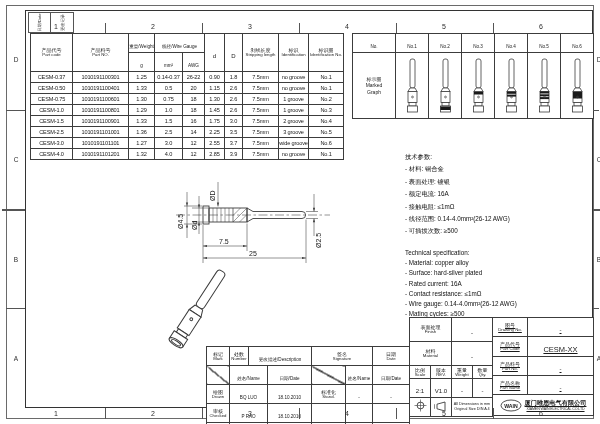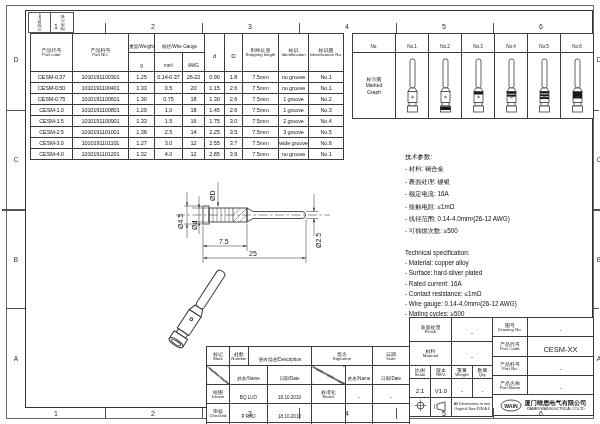--- a/index.html
+++ b/index.html
@@ -527,21 +527,21 @@
         </svg>
       </td>
       <td colspan="2">
         <span class="note" style="display:block;">All Dimensions in mm</span>
         <span class="note" style="display:block;">Original Size DIN A 4</span>
       </td>
     </tr>
   </tbody>
     </table>
 
-  <table class="tb tright" style="left:492px;top:317px;width:101px;height:91px;">
+  <table class="tb tright" style="left:492px;top:317px;width:101px;height:91px;text-decoration:underline;">
     <colgroup>
         <col style="width:35px">
         <col style="width:66px">
       </colgroup>
     <tbody>
         <tr style="height:16px;">
       <th>
             <span class="cn">图号</span>
             <span class="en">Drawing No.</span>
           </th>

